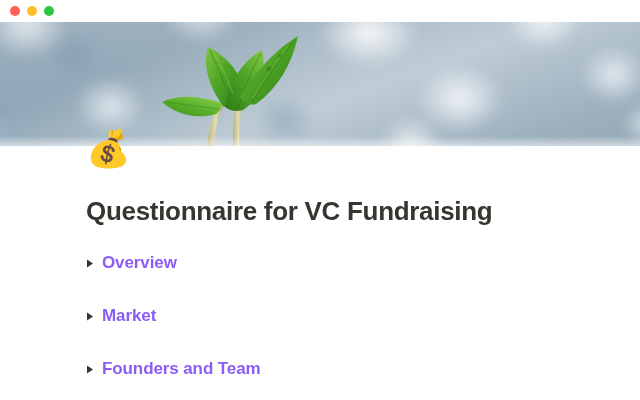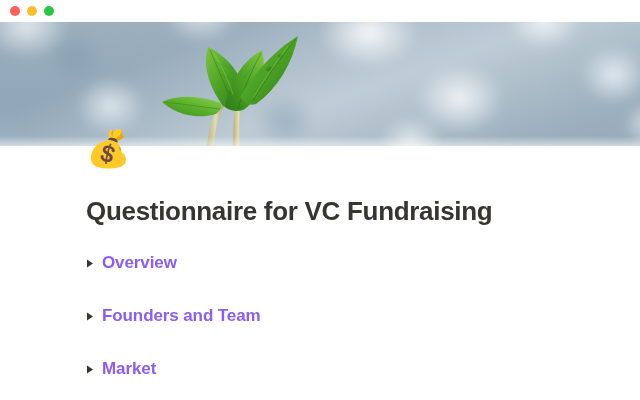--- a/index.html
+++ b/index.html
@@ -260,30 +260,30 @@
         </span>
         <span class="toggle-label">Overview</span>
       </div>
 
       <div class="toggle-item">
         <span class="toggle-caret">
           <svg width="8" height="9" viewBox="0 0 8 9">
               <polygon points="1,0.5 7,4.5 1,8.5" fill="#37352f"></polygon>
             </svg>
         </span>
-        <span class="toggle-label">Founders and Team</span>
+        <span class="toggle-label">Market</span>
       </div>
 
       <div class="toggle-item">
         <span class="toggle-caret">
           <svg width="8" height="9" viewBox="0 0 8 9">
               <polygon points="1,0.5 7,4.5 1,8.5" fill="#37352f"></polygon>
             </svg>
         </span>
-        <span class="toggle-label">Market</span>
+        <span class="toggle-label">Founders and Team</span>
       </div>
 
     </div>
   </div>
 
   <div class="page-icon">💰</div>
 
 </div>
 
 </body></html>

